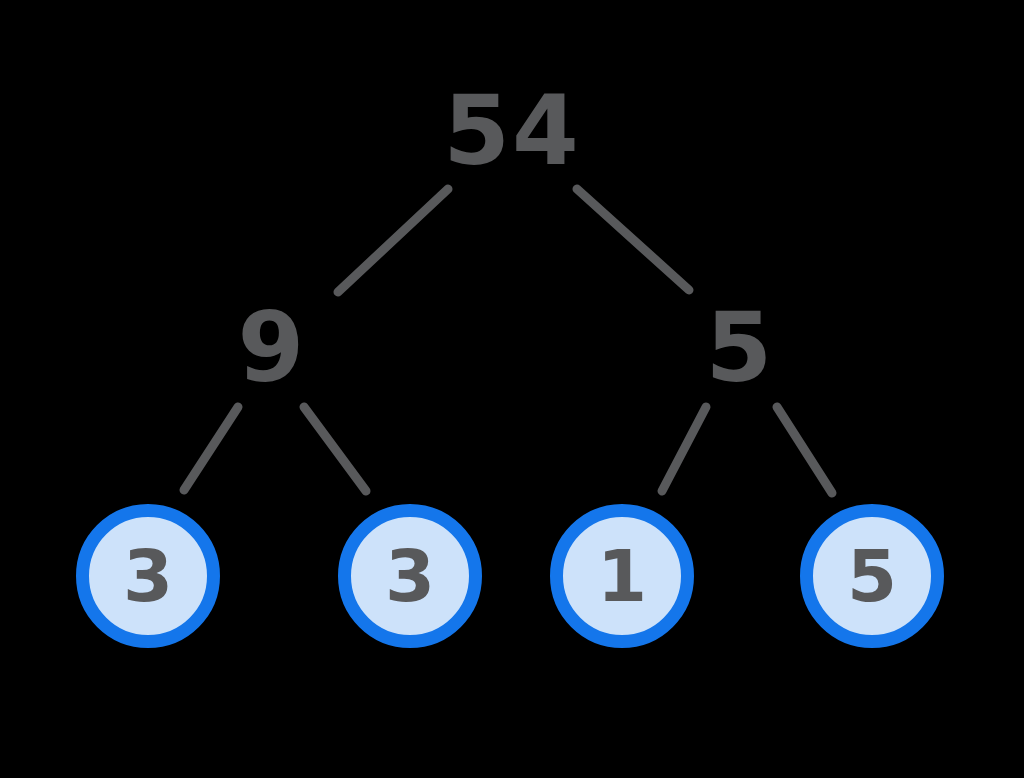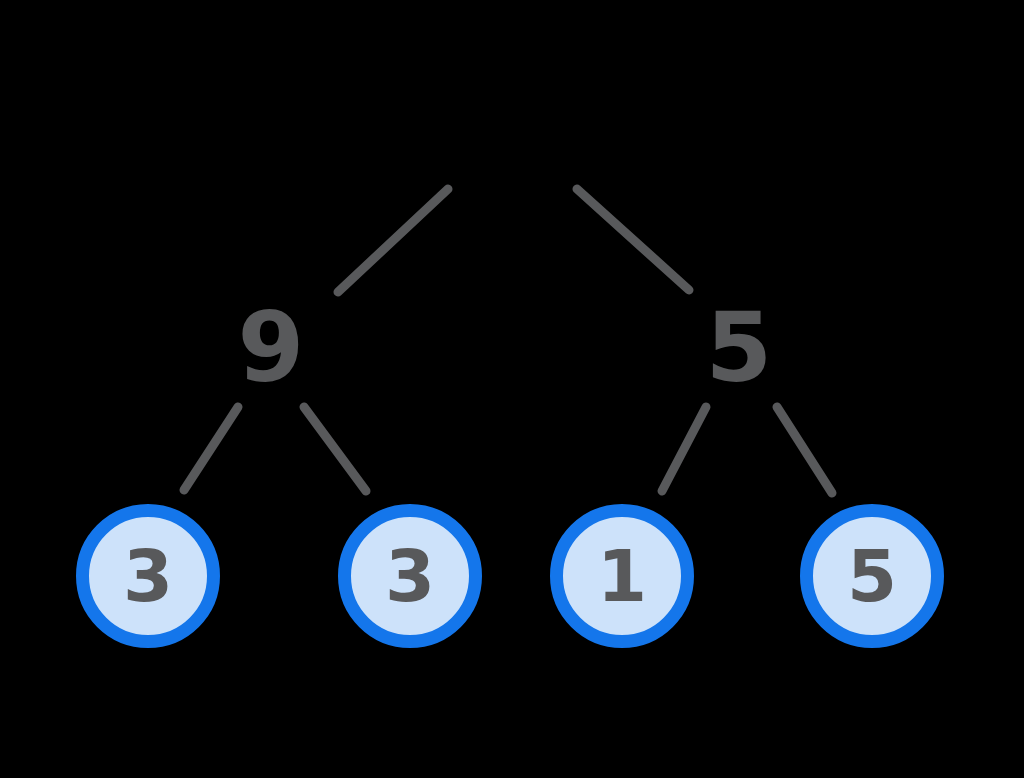--- a/index.html
+++ b/index.html
@@ -59,20 +59,21 @@
 
   <svg class="edges" viewBox="0 0 1024 778" xmlns="http://www.w3.org/2000/svg">
       <line x1="448" y1="189" x2="338" y2="292" stroke="#58595b" stroke-width="9" stroke-linecap="round"></line>
       <line x1="577" y1="189" x2="689" y2="290" stroke="#58595b" stroke-width="9" stroke-linecap="round"></line>
       <line x1="238" y1="407" x2="184" y2="490" stroke="#58595b" stroke-width="9" stroke-linecap="round"></line>
       <line x1="304" y1="407" x2="366" y2="491" stroke="#58595b" stroke-width="9" stroke-linecap="round"></line>
       <line x1="706" y1="407" x2="662" y2="491" stroke="#58595b" stroke-width="9" stroke-linecap="round"></line>
       <line x1="777" y1="407" x2="832" y2="493" stroke="#58595b" stroke-width="9" stroke-linecap="round"></line>
     </svg>
 
+  <div class="node-label" id="root-node" style="left: 512px; top: 131px;">54</div>
 
   <div class="node-label" id="left-child-node" style="left: 272px; top: 348px;">9</div>
 
   <div class="node-label" id="right-child-node" style="left: 740px; top: 348px;">5</div>
 
   <div class="leaf-circle" id="leaf-0" style="left: 148px; top: 576px;">
     <span class="leaf-value">3</span>
   </div>
 
   <div class="leaf-circle" id="leaf-1" style="left: 410px; top: 576px;">

